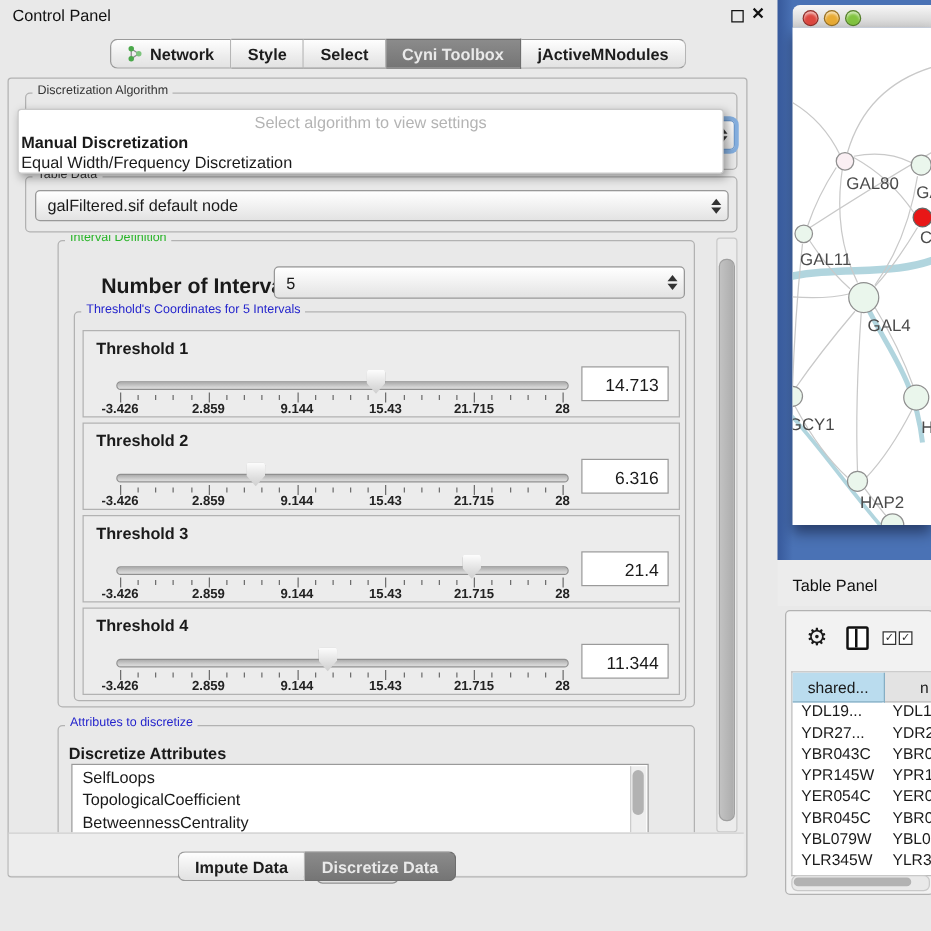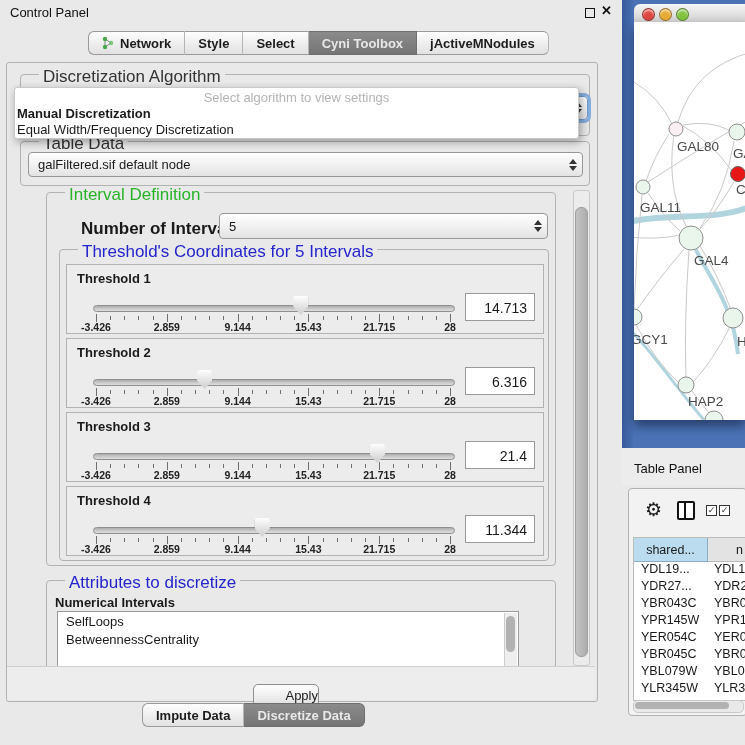--- a/index.html
+++ b/index.html
@@ -14,24 +14,24 @@
   #close-btn{left:601px;top:3px;font-size:13px;font-weight:700;color:#111}
   
   .seg{display:flex;height:24px;align-items:stretch}
   .seg .tab{display:flex;align-items:center;gap:5px;padding:0 13px;font-size:13px;font-weight:700;
     color:#1c1c1c;background:linear-gradient(#fefefe,#ececec 60%,#e2e2e2);
     border-top:1px solid #9a9a9a;border-bottom:1px solid #9a9a9a;border-right:1px solid #b5b5b5}
   .seg .tab:first-child{border-left:1px solid #9a9a9a;border-radius:6px 0 0 6px}
   .seg .tab:last-child{border-radius:0 6px 6px 0}
   .seg .tab.sel{background:linear-gradient(#8b8b8b,#757575);color:#e9e9e9;border-color:#6e6e6e}
   #top-tabs{left:88px;top:31px}
-  #bottom-tabs{left:142px;top:703px}
+  #bottom-tabs{left:142px;top:681px}
   
   .group{border:1px solid #b2b2b2;border-radius:4px;position:absolute}
-  .gtitle{position:absolute;top:-8px;left:18px;background:#e9e9e9;padding:0 4px;font-size:17px;white-space:nowrap}
+  .gtitle{position:absolute;top:-8px;left:5px;background:#e9e9e9;padding:0 4px;font-size:10px;white-space:nowrap}
   .gtitle.green{color:#28b428}.gtitle.blue{color:#2424cc}.gtitle.dark{color:#333}
   #outer-panel{left:6px;top:62px;width:590px;height:638px;border:1px solid #b2b2b2;border-radius:3px}
   
   .combo{position:absolute;border:1px solid #989898;border-radius:4px;
     background:linear-gradient(#ffffff,#f0f0f0 55%,#e3e3e3);font-size:13px;display:flex;align-items:center}
   .combo .val{flex:1;padding-left:9px;white-space:nowrap;overflow:hidden}
   .stepper{width:18px;display:flex;flex-direction:column;align-items:center;justify-content:center;gap:2px}
   .tri-up{width:0;height:0;border-left:4px solid transparent;border-right:4px solid transparent;border-bottom:5px solid #333}
   .tri-dn{width:0;height:0;border-left:4px solid transparent;border-right:4px solid transparent;border-top:5px solid #333}
   #algo-combo{left:28px;top:96px;width:558px;height:22px;box-shadow:0 0 0 3px #84aede;border-color:#6f9cd0}
@@ -351,24 +351,25 @@
               <span class="tlab" style="left: 215.4px;">15.43</span>
               <span class="tlab" style="left: 286.2px;">21.715</span>
               <span class="tlab" style="left: 357px;">28</span>
             </div>
             <div class="vbox">11.344</div>
           </div>
         </div>
     </div>
     <div class="group" id="attr-group">
       <span class="gtitle blue">Attributes to discretize</span>
-      <div id="attr-sub" class="abs">Numerical Intervals</div>
+      <div id="attr-sub" class="abs">Discretize Attributes</div>
       <div id="attr-list" class="abs">
         <div id="attr-items">
             <div class="attr-item">SelfLoops</div>
+            <div class="attr-item">TopologicalCoefficient</div>
             <div class="attr-item">BetweennessCentrality</div>
           </div>
         <div id="attr-scroll">
             <div class="thumb"></div>
           </div>
       </div>
     </div>
   </div>
   <div id="vscroll" class="abs">
       <div class="thumb"></div>

